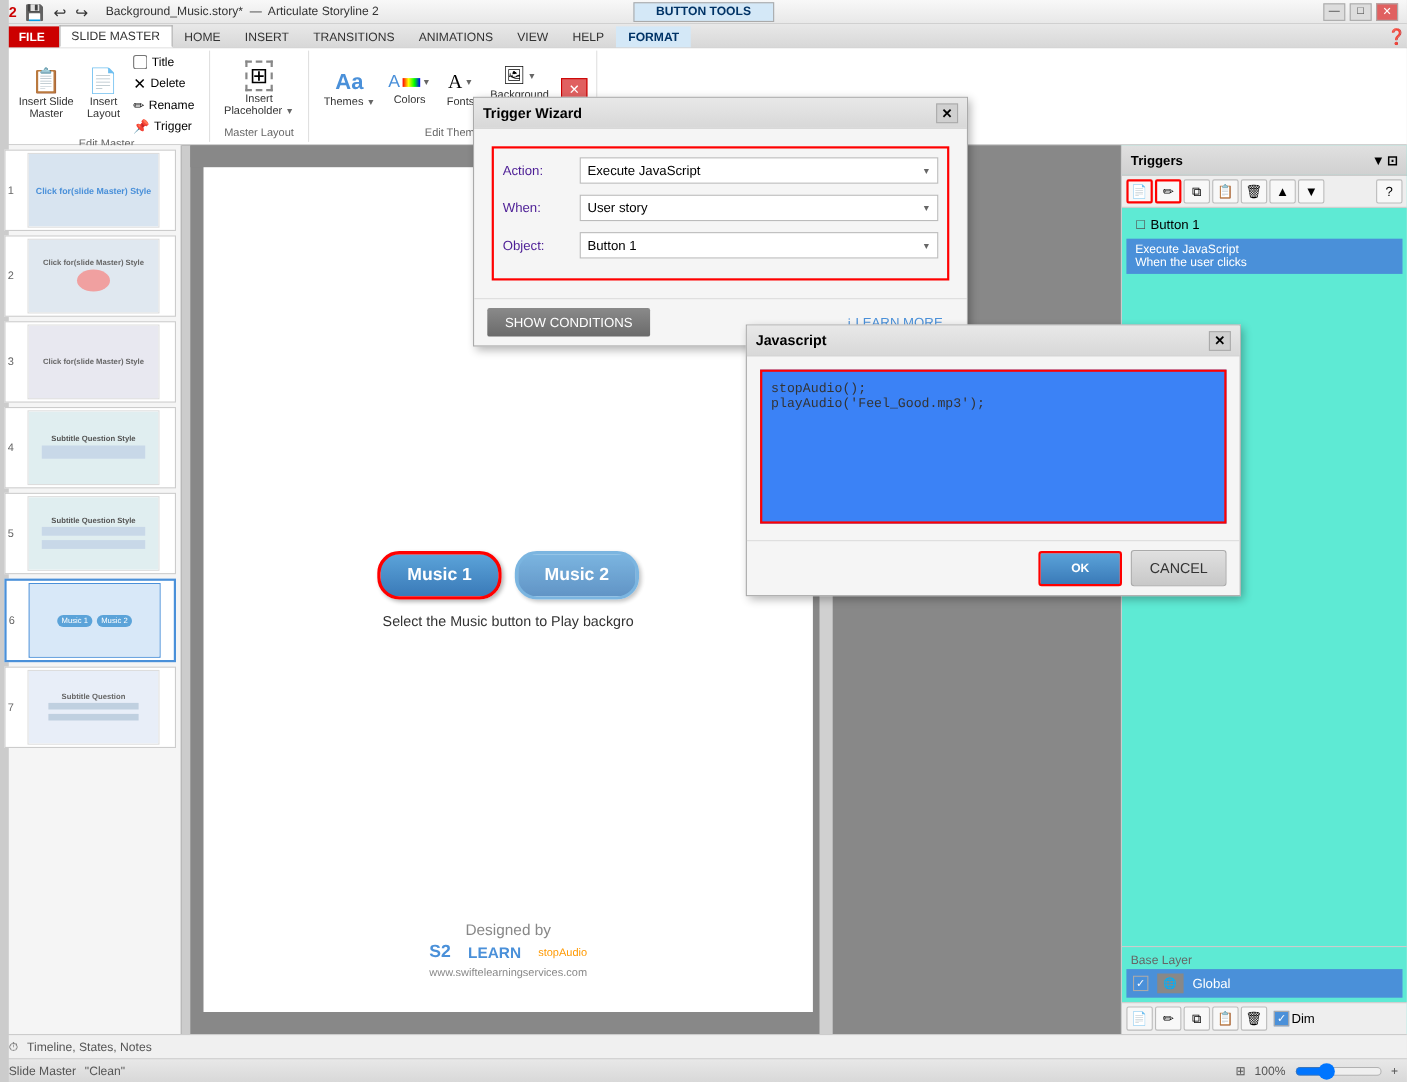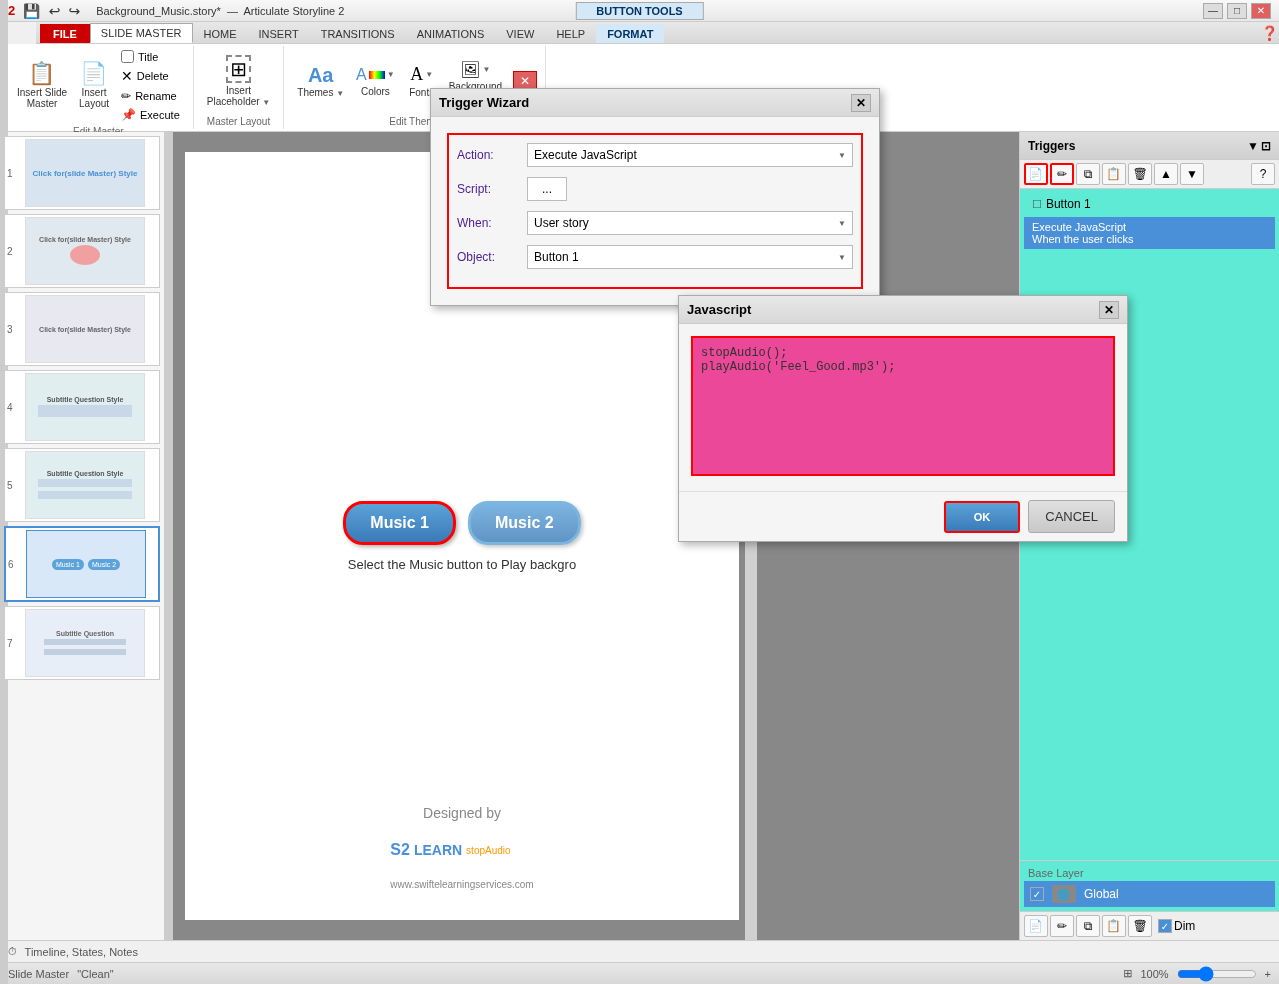--- a/index.html
+++ b/index.html
@@ -22,21 +22,20 @@
     .title-bar-btn { width: 20px; height: 16px; border: 1px solid #aaa; background: #ddd; font-size: 10px; display: flex; align-items: center; justify-content: center; cursor: pointer; }
 
     
     .ribbon-tabs {
       height: 22px;
       background: linear-gradient(to bottom, #e8e8e8, #d8d8d8);
       display: flex;
       align-items: flex-end;
       padding: 0 0 0 4px;
       border-bottom: 1px solid #ccc;
-      margin-left: 36px;
     }
     .ribbon-tab {
       padding: 3px 10px;
       font-size: 11px;
       cursor: pointer;
       border: 1px solid transparent;
       border-bottom: none;
       background: transparent;
       color: #333;
     }
@@ -186,21 +185,21 @@
       border-radius: 20px;
       padding: 10px 24px;
       font-size: 16px;
       font-weight: bold;
       cursor: pointer;
       box-shadow: 2px 2px 4px rgba(0,0,0,0.3);
     }
     .music-btn.no-border { border-color: #5ba3d9; }
     .slide-text { font-size: 13px; color: #333; }
     .designed-by { position: absolute; bottom: 30px; left: 50%; transform: translateX(-50%); text-align: center; font-size: 11px; color: #666; }
-    .swift-logo { display: flex; align-items: center; gap: 4px; margin: 20px 0; }
+    .swift-logo { display: flex; align-items: center; gap: 4px; margin: 4px 0; justify-content: space-between; }
 
     
     .triggers-panel {
       width: 260px;
       background: #5eead4;
       border-left: 1px solid #ccc;
       display: flex;
       flex-direction: column;
     }
     .triggers-header {
@@ -370,21 +369,21 @@
       background: #f5f5f5;
       border: 1px solid #aaa;
       box-shadow: 3px 3px 8px rgba(0,0,0,0.3);
       z-index: 300;
     }
     .js-dialog-body { padding: 12px; }
     .js-code-area {
       width: 100%;
       height: 140px;
       border: 2px solid #ff0000;
-      background: #ec4899;
+      background: #3b82f6;
       font-family: 'Courier New', monospace;
       font-size: 12px;
       padding: 8px;
       color: #333;
       resize: none;
       overflow-y: auto;
     }
     .js-dialog-footer {
       padding: 8px 12px;
       display: flex;
@@ -482,21 +481,21 @@
         <div class="ribbon-small-btn">
           <span style="font-size:14px;">✕</span>
           <span>Delete</span>
         </div>
         <div class="ribbon-small-btn">
           <span style="font-size:12px;">✏</span>
           <span>Rename</span>
         </div>
         <div class="ribbon-small-btn">
           <span style="font-size:12px;">📌</span>
-          <span>Execute</span>
+          <span>Trigger</span>
         </div>
       </div>
     </div>
     <div class="ribbon-group-label">Edit Master</div>
   </div>
 
   <div class="ribbon-group">
     <div class="ribbon-group-buttons">
       <div class="ribbon-btn">
         <span class="icon" style="font-size:20px;border:2px dashed #888;padding:2px;">⊞</span>
@@ -724,41 +723,42 @@
   <div class="dialog-body">
     <div class="trigger-wizard-outline">
       <div class="form-row">
         <span class="form-label">Action:</span>
         <div class="form-control">
           <span>Execute JavaScript</span>
           <span class="dropdown-arrow">▼</span>
         </div>
       </div>
       <div class="form-row">
-        <span class="form-label">Script:</span>
-        <div class="form-control-small">
-          <span>...</span>
-        </div>
-      </div>
-      <div class="form-row">
         <span class="form-label">When:</span>
         <div class="form-control">
           <span>User story</span>
           <span class="dropdown-arrow">▼</span>
         </div>
       </div>
       <div class="form-row">
         <span class="form-label">Object:</span>
         <div class="form-control">
           <span>Button 1</span>
           <span class="dropdown-arrow">▼</span>
         </div>
       </div>
     </div>
   </div>
+  <div class="dialog-footer">
+    <button class="show-conditions-btn">SHOW CONDITIONS</button>
+    <div class="learn-more">
+      <span>ℹ</span>
+      <span>LEARN MORE...</span>
+    </div>
+  </div>
 </div>
 
 <div class="js-dialog">
   <div class="dialog-titlebar">
     <span>Javascript</span>
     <div class="dialog-close-btn">✕</div>
   </div>
   <div class="js-dialog-body">
     <textarea class="js-code-area" style="">stopAudio();
 playAudio('Feel_Good.mp3');</textarea>

